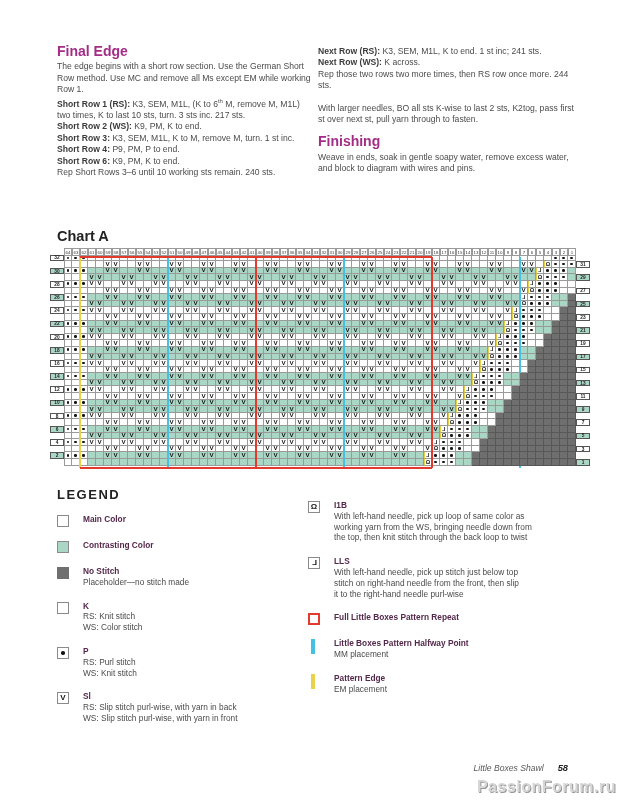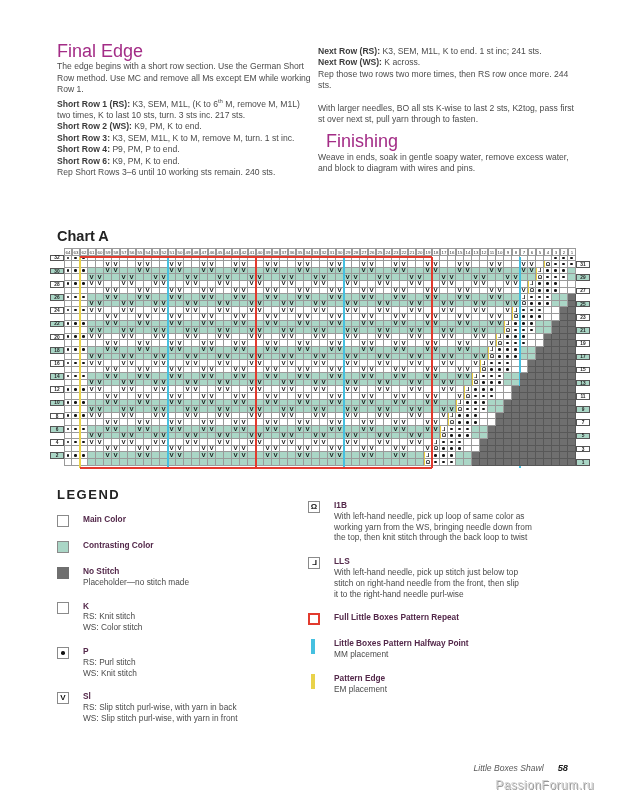--- a/index.html
+++ b/index.html
@@ -3,21 +3,21 @@
 <meta charset="utf-8">
 <style>
   html,body{margin:0;padding:0;}
   body{width:618px;height:800px;background:#ffffff;font-family:"Liberation Sans",sans-serif;position:relative;overflow:hidden;}
   .page{position:absolute;inset:0;}
 
   
   .textcol{position:absolute;top:46px;font-size:8.6px;line-height:11.4px;color:#4b4b4b;}
   #col-left{left:57px;width:254px;}
   #col-right{left:318px;width:258px;}
-  .h-mag{font-size:18px;font-weight:normal;color:#a32c86;margin:0 0 4px 0;}
+  .h-mag{font-size:14px;font-weight:bold;color:#a32c86;margin:0 0 4px 0;}
   .para{margin:0;}
   .para.mt{margin-top:11px;}
   .para b{color:#3b3b3b;}
   sup{font-size:6px;}
 
   
   #chart-title{position:absolute;left:57px;top:228px;font-size:14.5px;font-weight:bold;color:#222;}
   #chart-wrap{position:absolute;left:50px;top:248px;width:540px;height:221px;}
   #grid{display:grid;grid-template-columns:14px repeat(64,8px) 14px;grid-auto-rows:6.6px;position:relative;}
   .hcell{box-sizing:border-box;border:0.5px solid #9a9a9a;font-size:4.4px;color:#333;display:flex;align-items:center;justify-content:center;height:9px;background:#fff;overflow:hidden;}
@@ -51,21 +51,21 @@
   .swbar{width:4px;height:15px;margin-left:3px;}
   .swbar.cyan{background:#45c0e0;}
   .swbar.yellow{background:#e9d24a;}
   .swdot{width:3.5px;height:3.5px;border-radius:50%;background:#141414;}
   .legtitle{font-weight:bold;color:#53284a;}
   .legbody{color:#4b4b4b;}
 
   
   #footer{position:absolute;right:50px;top:763px;font-size:8.6px;color:#5a5a5a;font-style:italic;}
   #footer b{color:#1e1e1e;font-size:9.3px;margin-left:14px;}
-  #watermark{position:absolute;right:24px;top:778px;font-size:12px;font-weight:normal;color:#d6d6d6;text-shadow:1px 1px 0 #979797;letter-spacing:0.5px;}
+  #watermark{position:absolute;right:2px;top:778px;font-size:16px;font-weight:bold;color:#d6d6d6;text-shadow:1px 1px 0 #979797;letter-spacing:0.5px;}
 </style>
 </head>
 <body>
 
 <div class="page">
 
   <div class="textcol" id="col-left">
     <p class="h-mag">Final Edge</p>
     <div>
         <p class="para"><span>The edge begins with a short row section. Use the German Short Row method. Use MC and remove all Ms except EM while working Row 1.</span></p>
@@ -78,21 +78,21 @@
       </div>
   </div>
 
   <div class="textcol" id="col-right">
     <div>
         <p class="para"><b>Next Row (RS): </b><span>K3, SEM, M1L, K to end. 1 st inc; 241 sts.</span></p>
         <p class="para"><b>Next Row (WS): </b><span>K across.</span></p>
         <p class="para"><span>Rep those two rows two more times, then RS row once more. 244 sts.</span></p>
         <p class="para mt"><span>With larger needles, BO all sts K-wise to last 2 sts, K2tog, pass first st over next st, pull yarn through to fasten.</span></p>
       </div>
-    <p class="h-mag" style="margin-top:11px;margin-left:8px;">Finishing</p>
+    <p class="h-mag" style="margin-top:11px;">Finishing</p>
     <div>
         <p class="para"><span>Weave in ends, soak in gentle soapy water, remove excess water, and block to diagram with wires and pins.</span></p>
       </div>
   </div>
 
   <div id="chart-title">Chart A</div>
   <div id="chart-wrap">
     <div id="grid">
         <div class="hcorner" style="height: 9px;"></div>
         <div class="hcell">64</div>

